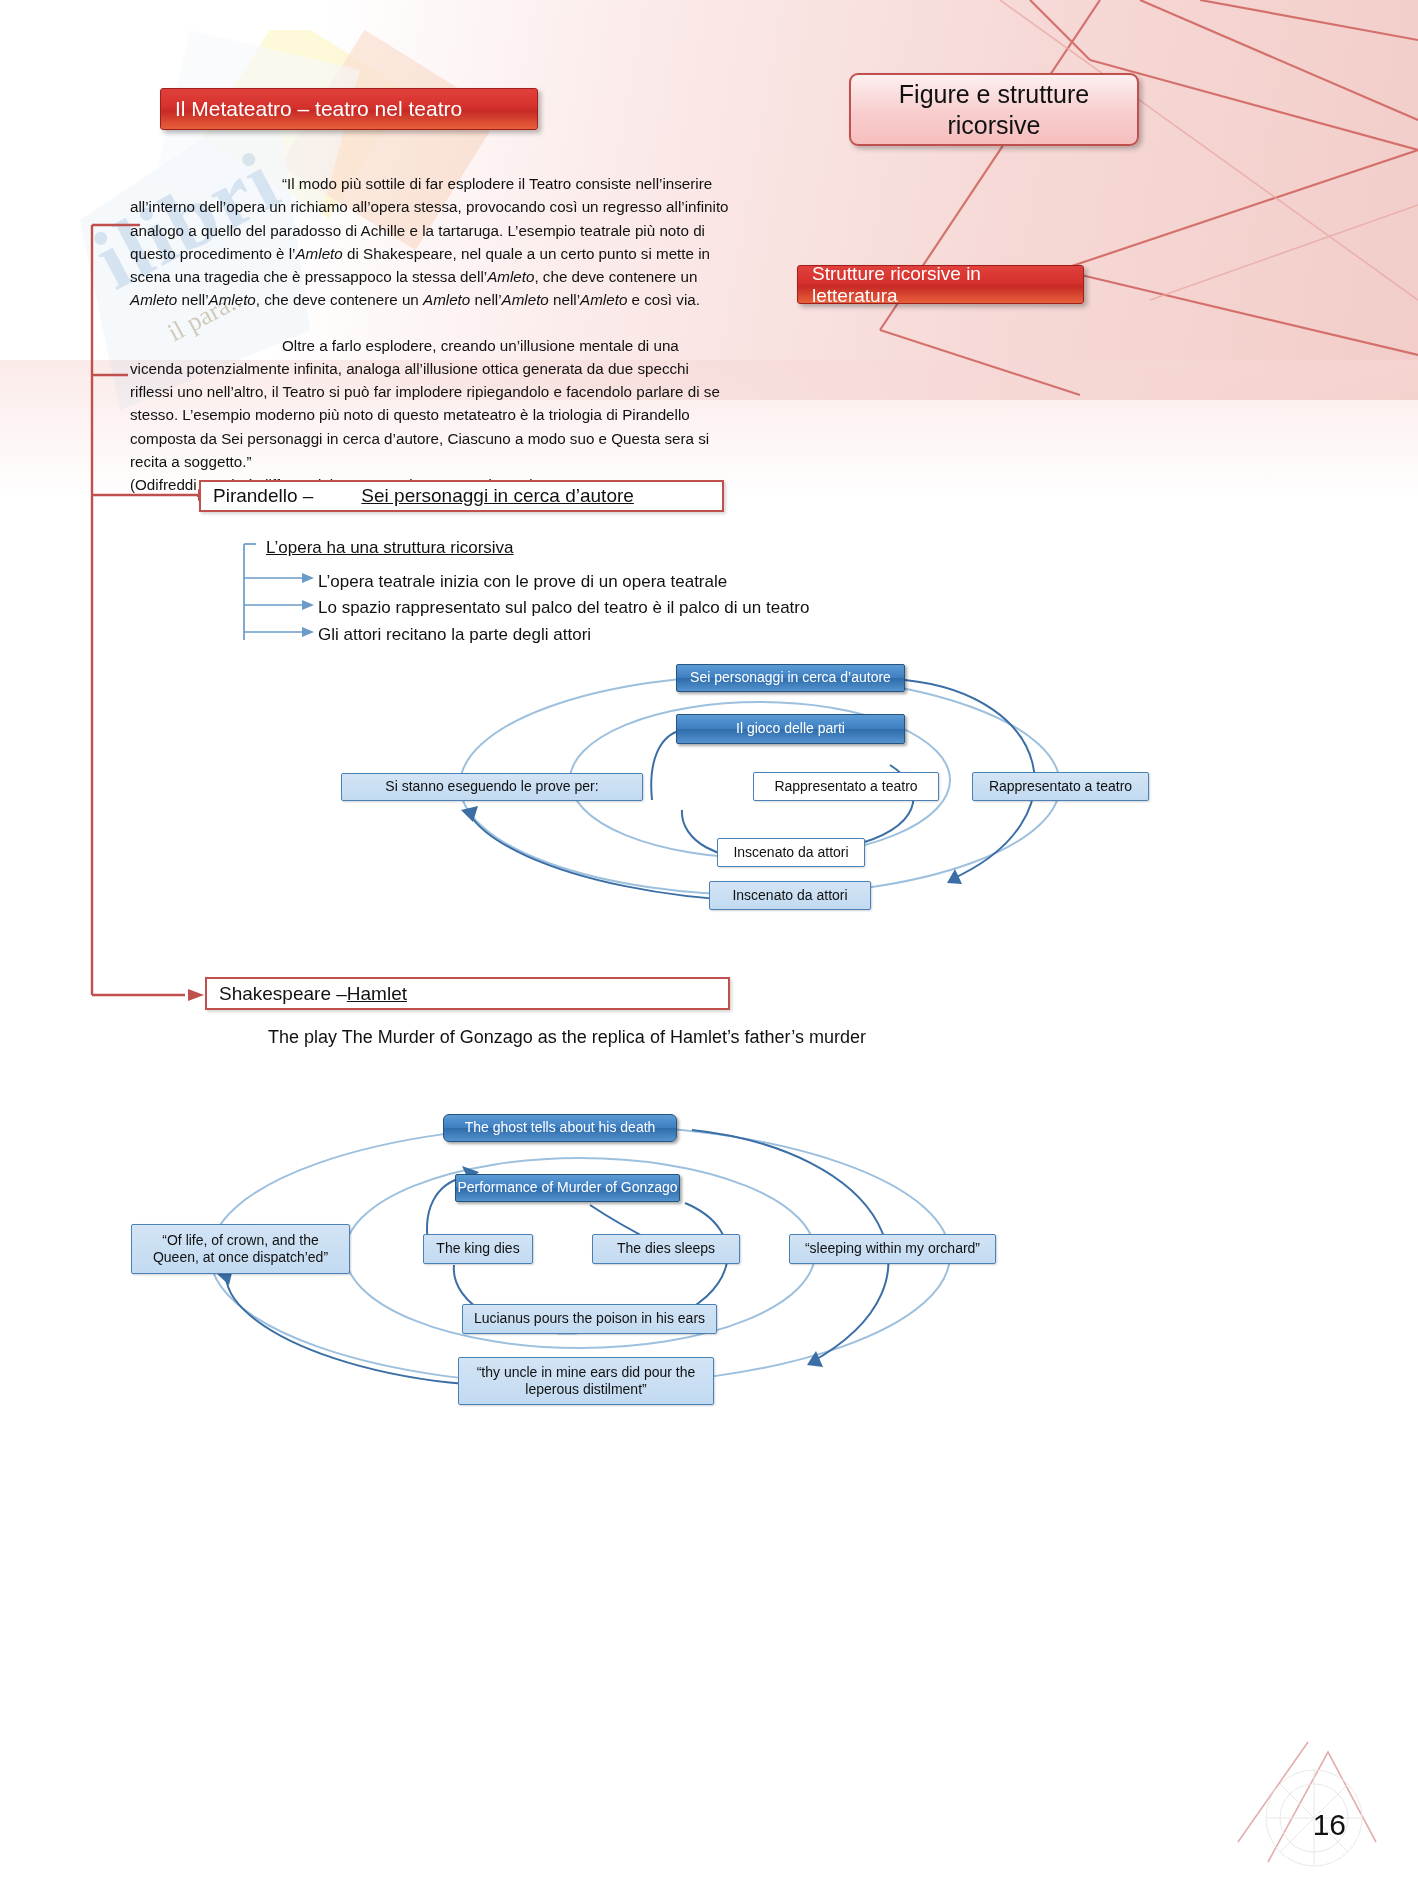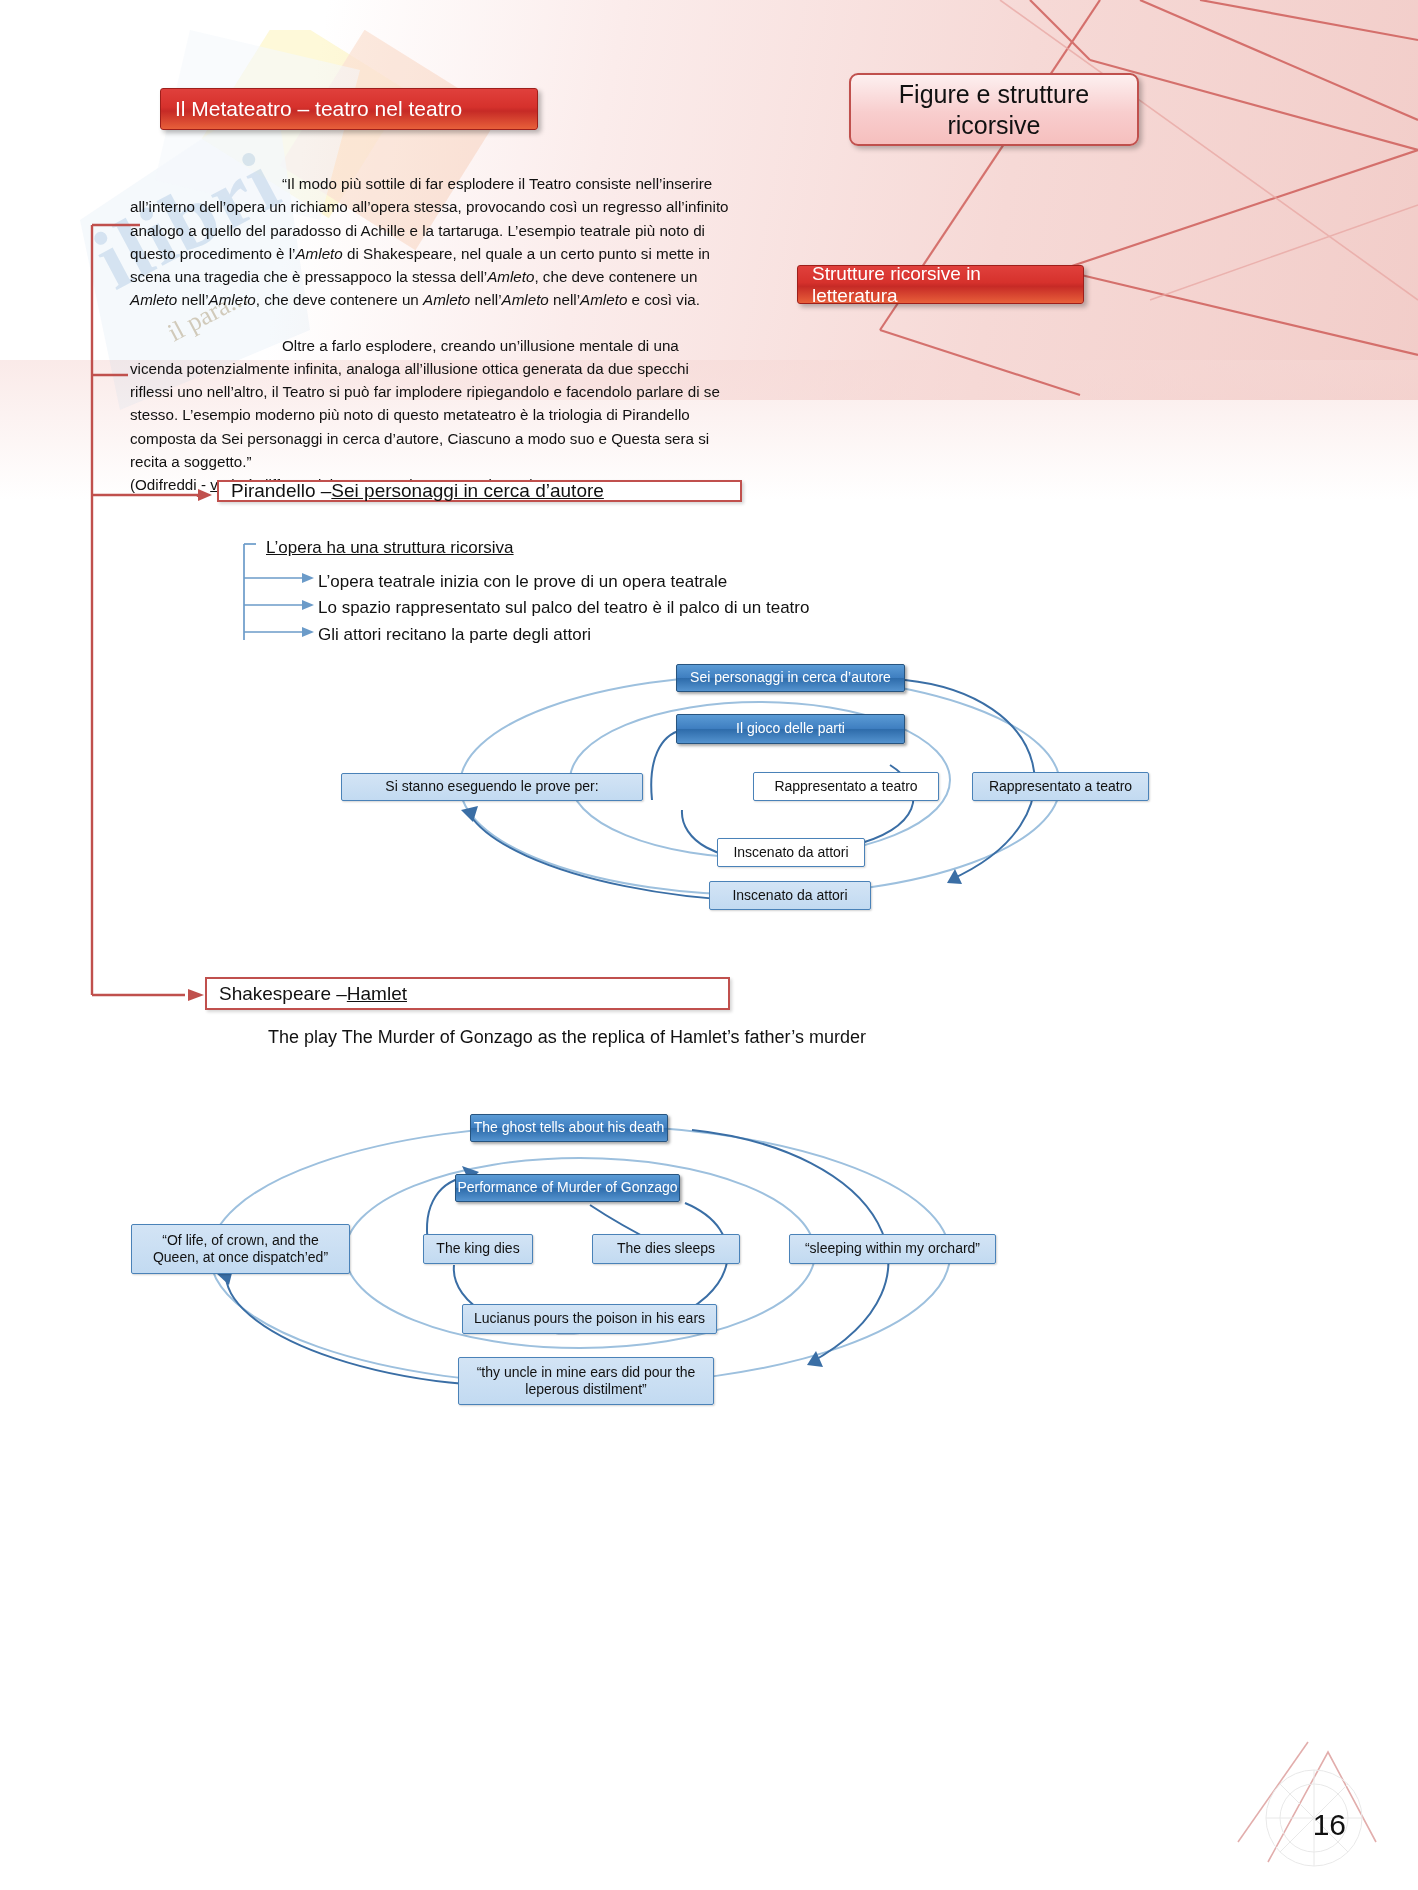--- a/index.html
+++ b/index.html
@@ -71,21 +71,21 @@
   .u{text-decoration:underline;}
 
   
   .sec-box{
     position:absolute;z-index:6;background:#ffffff;
     border:2px solid #c0504d;
     display:flex;align-items:center;padding-left:12px;box-sizing:border-box;
     font-size:19px;color:#111;
     box-shadow:2px 2px 3px rgba(0,0,0,.16);
   }
-  #box-pirandello{left:217px;top:480px;width:525px;height:22px;}
+  #box-pirandello{left:199px;top:480px;width:525px;height:32px;gap:48px;}
   #box-shakespeare{left:205px;top:977px;width:525px;height:33px;}
 
   
   #redconn{position:absolute;left:80px;top:200px;z-index:4;}
 
   
   #sub-head{
     position:absolute;left:266px;top:538px;z-index:5;font-size:17px;color:#111;text-decoration:underline;
   }
   .bul{position:absolute;z-index:5;font-size:17px;color:#111;}
@@ -275,21 +275,21 @@
     <path d="M310 148 C 300 105, 316 78, 345 72"></path>
     <path d="M470 100 C 500 120, 520 130, 540 140"></path>
   </g>
   <polygon points="109,180 96,168 113,164" fill="#3a6ea5"></polygon>
   <polygon points="349,76 342,61 359,67" fill="#3a6ea5"></polygon>
   <polygon points="533,220 546,211 546,226" fill="#3a6ea5"></polygon>
   <polygon points="687,260 696,246 703,262" fill="#3a6ea5"></polygon>
   <polygon points="538,143 526,134 530,149" fill="#3a6ea5"></polygon>
 </svg>
 
-<div class="bbox filled" style="left:470px;top:1114px;width:198px;height:28px;">The ghost tells about his death</div>
+<div class="bbox filled" style="left:443px;top:1114px;width:234px;height:28px;border-radius:6px;">The ghost tells about his death</div>
 <div class="bbox filled" style="left:455px;top:1174px;width:225px;height:28px;">Performance of Murder of Gonzago</div>
 <div class="bbox lightblue" style="left:423px;top:1234px;width:110px;height:30px;">The king dies</div>
 <div class="bbox lightblue" style="left:592px;top:1234px;width:148px;height:30px;">The dies sleeps</div>
 <div class="bbox lightblue" style="left:131px;top:1224px;width:219px;height:50px;padding:0 6px;">“Of life, of crown, and the Queen, at once dispatch’ed”</div>
 <div class="bbox lightblue" style="left:789px;top:1234px;width:207px;height:30px;">“sleeping within my orchard”</div>
 <div class="bbox lightblue" style="left:462px;top:1304px;width:255px;height:30px;">Lucianus pours the poison in his ears</div>
 <div class="bbox lightblue" style="left:458px;top:1357px;width:256px;height:48px;padding:0 6px;">“thy uncle in mine ears did pour the leperous distilment”</div>
 
 <svg id="footer-mark" width="150" height="150">
   <g fill="none" stroke="#c0504d" stroke-width="1.6" opacity="0.85">

